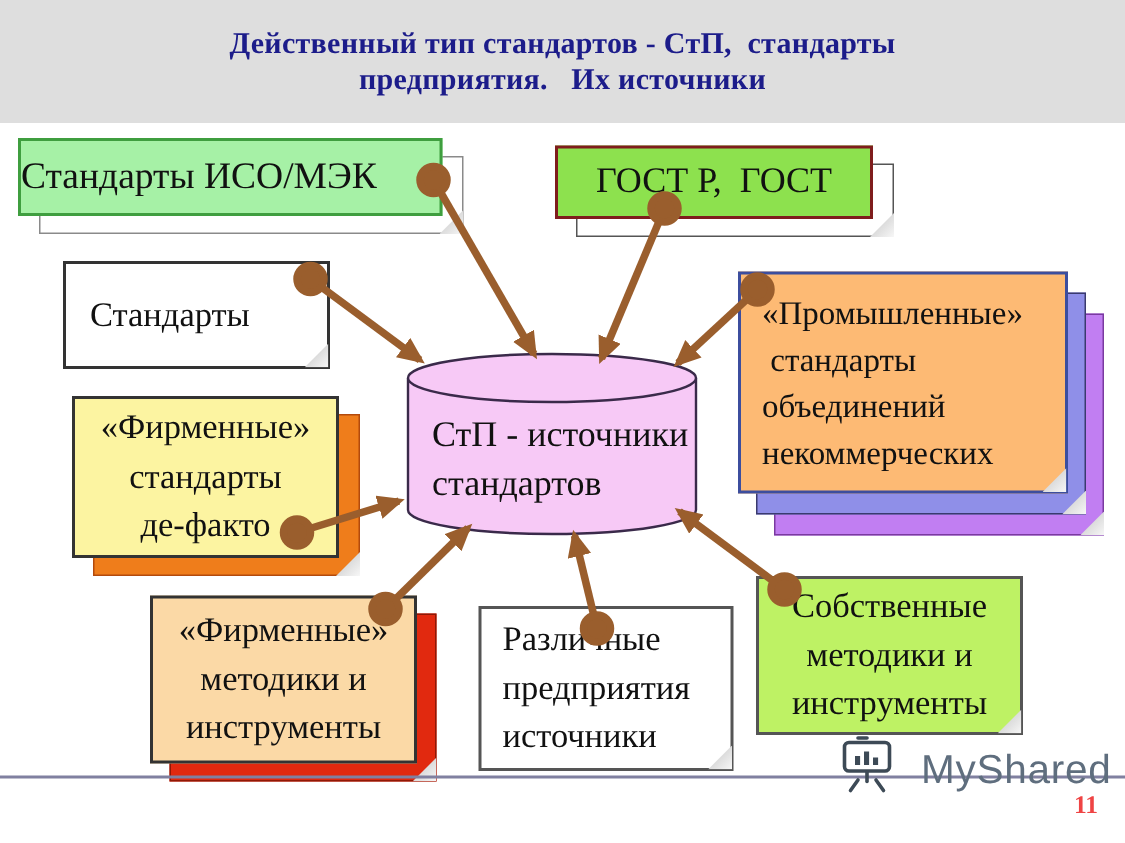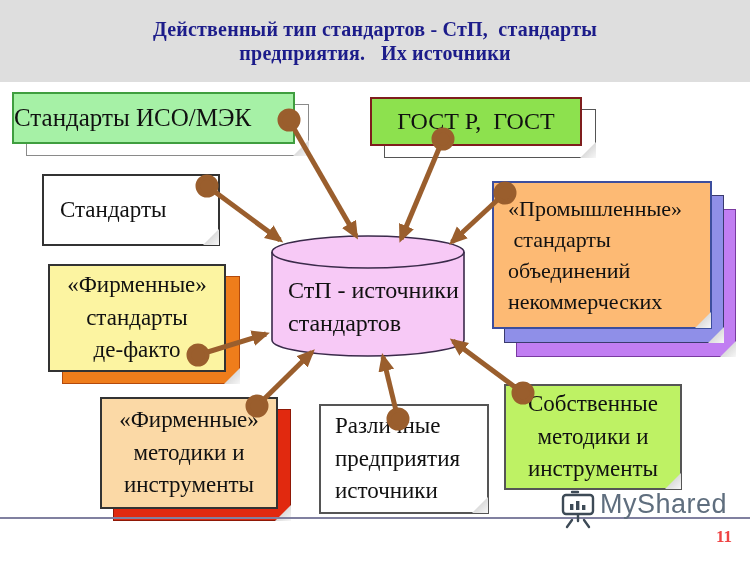--- a/index.html
+++ b/index.html
@@ -47,21 +47,21 @@
   .b-various{left:319px;top:404px;width:170px;height:110px;background:#ffffff;border:2px solid #555;
              font-size:23px;padding-left:14px;z-index:2;}
   .b-own{left:504px;top:384px;width:178px;height:106px;background:#bef264;border:2px solid #555;
          font-size:23px;text-align:center;z-index:2;}
   
   .cyl-label{position:absolute;left:288px;top:274px;z-index:6;font-size:24px;line-height:1.38;}
   
   .overlay{position:absolute;left:0;top:0;z-index:5;pointer-events:none;}
   
   .footer-line{position:absolute;left:0;top:517px;width:750px;border-top:2px solid #8080a0;z-index:1;}
-  .watermark{position:absolute;left:558px;top:489px;z-index:3;display:flex;align-items:flex-start;gap:2px;}
+  .watermark{position:absolute;left:558px;top:489px;z-index:3;display:flex;align-items:flex-end;gap:16px;}
   .watermark-text{font-family:"Liberation Sans",sans-serif;font-size:27px;color:#5f6e7e;letter-spacing:0.5px;}
   .page-num{position:absolute;right:18px;top:527px;z-index:3;font-size:17px;font-weight:bold;color:#ef4444;}
 </style>
 </head>
 <body>
 
 <div id="slide">
 
   <div class="title-strip">
     <div class="title-line">Действенный тип стандартов - СтП,&nbsp; стандарты</div>

